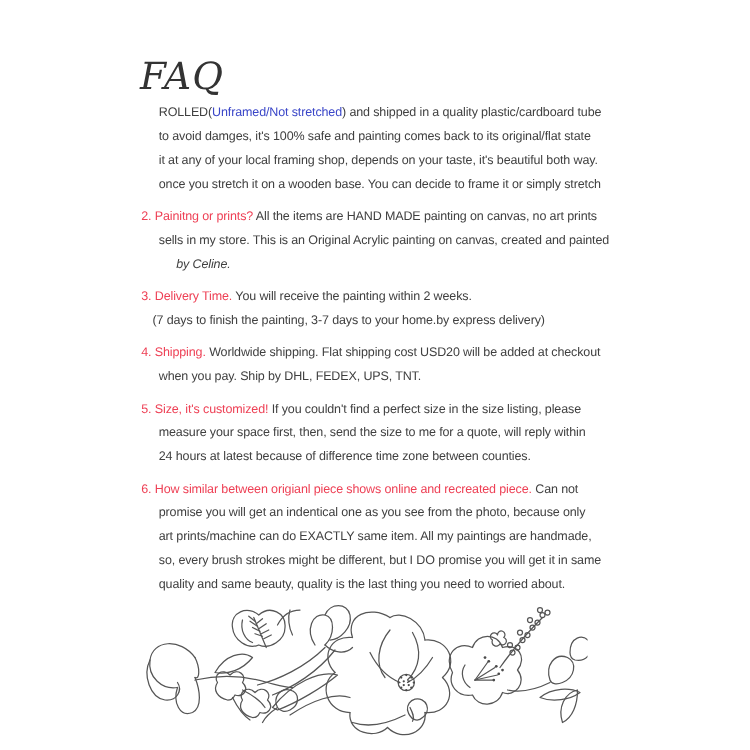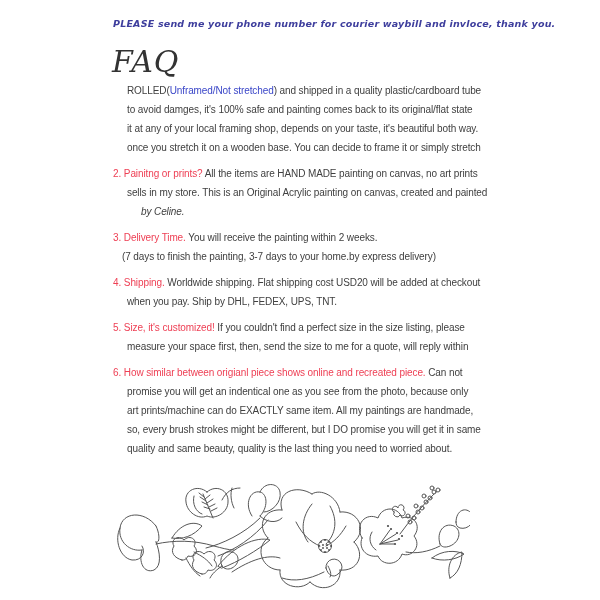--- a/index.html
+++ b/index.html
@@ -25,21 +25,20 @@
   .floral-art{position:absolute;left:110px;top:482px;width:360px;height:118px;}
   .floral-art path, .floral-art circle.o{fill:none;stroke:#565656;stroke-width:1;
         stroke-linecap:round;stroke-linejoin:round;}
   .floral-art circle.d{fill:#4b4b4b;stroke:none;}
 </style>
 </head>
 <body>
 
 <div id="page">
 
-  <div class="courier-note" style="color: rgb(62, 62, 157);">PLEASE send me your phone number for courier waybill and invloce, thank you.</div>
 
   <div class="faq-title">FAQ</div>
 
   <div class="faq-list">
       <div class="faq-item">
         <div class="faq-line" style="margin-left: 14px;"><span class="c-body" style="color: rgb(64, 64, 64);">ROLLED(</span><span class="c-blue" style="color: rgb(58, 70, 200);">Unframed/Not stretched</span><span class="c-body" style="color: rgb(64, 64, 64);">) and shipped in a quality plastic/cardboard tube</span></div>
         <div class="faq-line" style="margin-left: 14px;"><span class="c-body" style="color: rgb(64, 64, 64);">to avoid damges, it's 100% safe and painting comes back to its original/flat state</span></div>
         <div class="faq-line" style="margin-left: 14px;"><span class="c-body" style="color: rgb(64, 64, 64);">it at any of your local framing shop, depends on your taste, it's beautiful both way.</span></div>
         <div class="faq-line" style="margin-left: 14px;"><span class="c-body" style="color: rgb(64, 64, 64);">once you stretch it on a wooden base. You can decide to frame it or simply stretch</span></div>
       </div>
@@ -52,20 +51,21 @@
         <div class="faq-line" style="margin-left: 0px;"><span class="c-red" style="color: rgb(238, 64, 85);">3. Delivery Time.</span><span class="c-body" style="color: rgb(64, 64, 64);"> You will receive the painting within 2 weeks.</span></div>
         <div class="faq-line" style="margin-left: 9px;"><span class="c-body" style="color: rgb(64, 64, 64);">(7 days to finish the painting, 3-7 days to your home.by express delivery)</span></div>
       </div>
       <div class="faq-item">
         <div class="faq-line" style="margin-left: 0px;"><span class="c-red" style="color: rgb(238, 64, 85);">4. Shipping.</span><span class="c-body" style="color: rgb(64, 64, 64);"> Worldwide shipping. Flat shipping cost USD20 will be added at checkout</span></div>
         <div class="faq-line" style="margin-left: 14px;"><span class="c-body" style="color: rgb(64, 64, 64);">when you pay. Ship by DHL, FEDEX, UPS, TNT.</span></div>
       </div>
       <div class="faq-item">
         <div class="faq-line" style="margin-left: 0px;"><span class="c-red" style="color: rgb(238, 64, 85);">5. Size, it's customized!</span><span class="c-body" style="color: rgb(64, 64, 64);"> If you couldn't find a perfect size in the size listing, please</span></div>
         <div class="faq-line" style="margin-left: 14px;"><span class="c-body" style="color: rgb(64, 64, 64);">measure your space first, then, send the size to me for a quote, will reply within</span></div>
+        <div class="faq-line" style="margin-left: 14px;"><span class="c-body" style="color: rgb(64, 64, 64);">24 hours at latest because of difference time zone between counties.</span></div>
       </div>
       <div class="faq-item">
         <div class="faq-line" style="margin-left: 0px;"><span class="c-red" style="color: rgb(238, 64, 85);">6. How similar between origianl piece shows online and recreated piece.</span><span class="c-body" style="color: rgb(64, 64, 64);"> Can not</span></div>
         <div class="faq-line" style="margin-left: 14px;"><span class="c-body" style="color: rgb(64, 64, 64);">promise you will get an indentical one as you see from the photo, because only</span></div>
         <div class="faq-line" style="margin-left: 14px;"><span class="c-body" style="color: rgb(64, 64, 64);">art prints/machine can do EXACTLY same item. All my paintings are handmade,</span></div>
         <div class="faq-line" style="margin-left: 14px;"><span class="c-body" style="color: rgb(64, 64, 64);">so, every brush strokes might be different, but I DO promise you will get it in same</span></div>
         <div class="faq-line" style="margin-left: 14px;"><span class="c-body" style="color: rgb(64, 64, 64);">quality and same beauty, quality is the last thing you need to worried about.</span></div>
       </div>
     </div>
 

